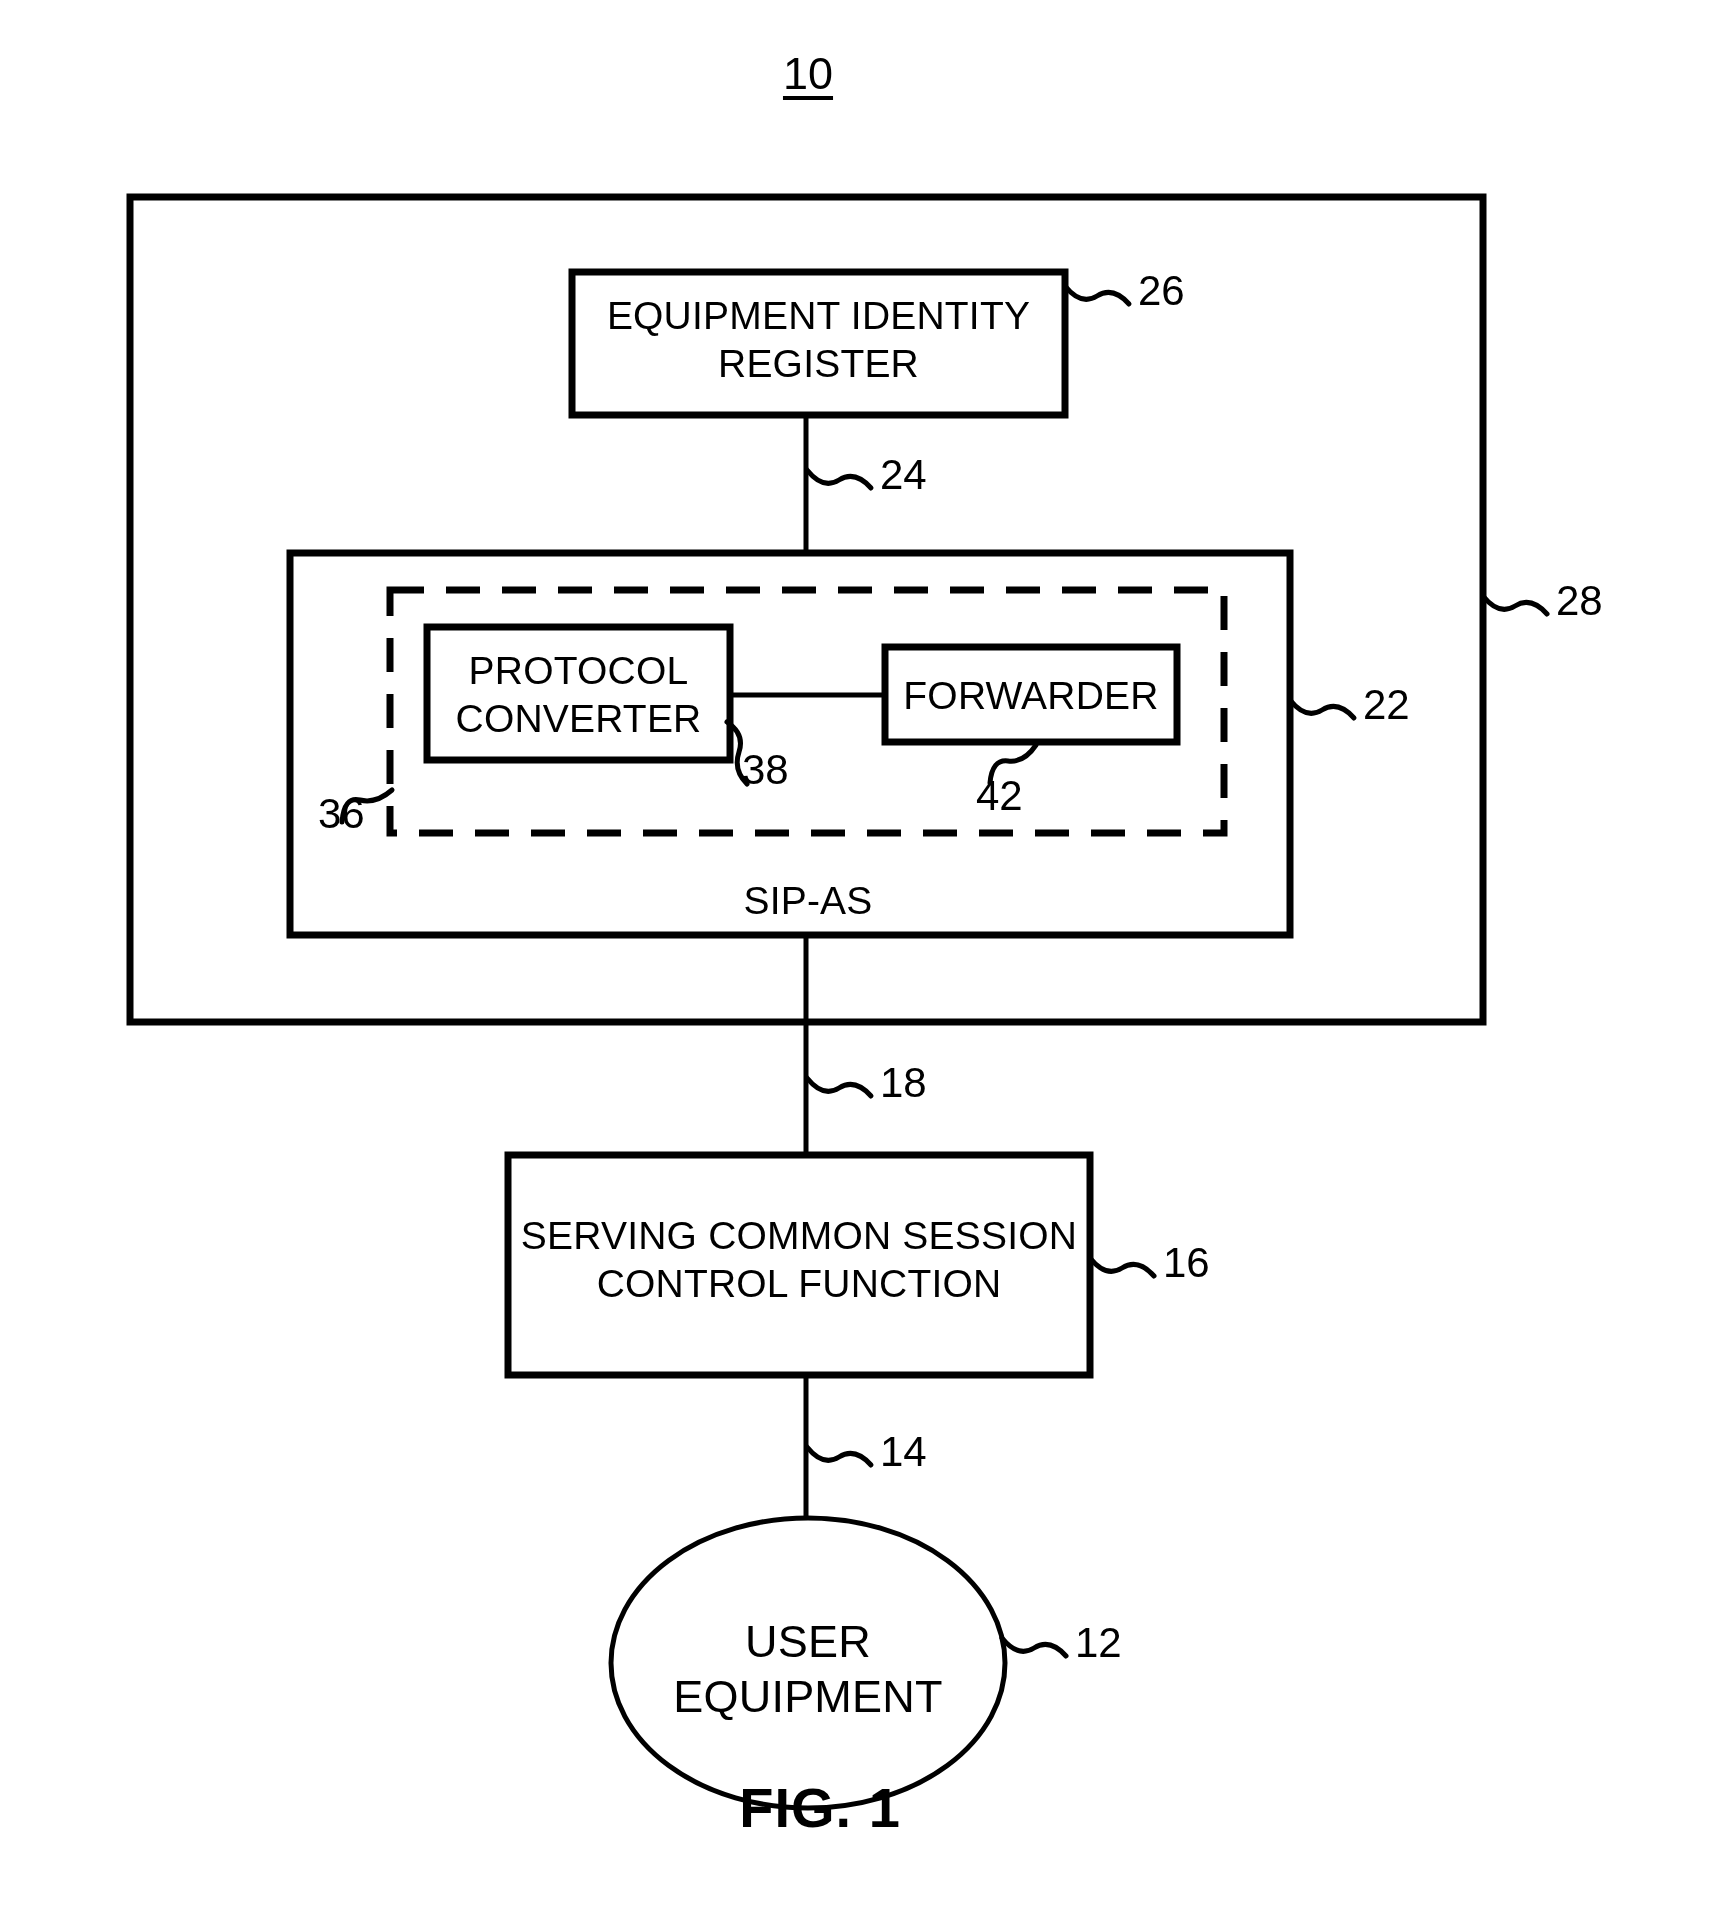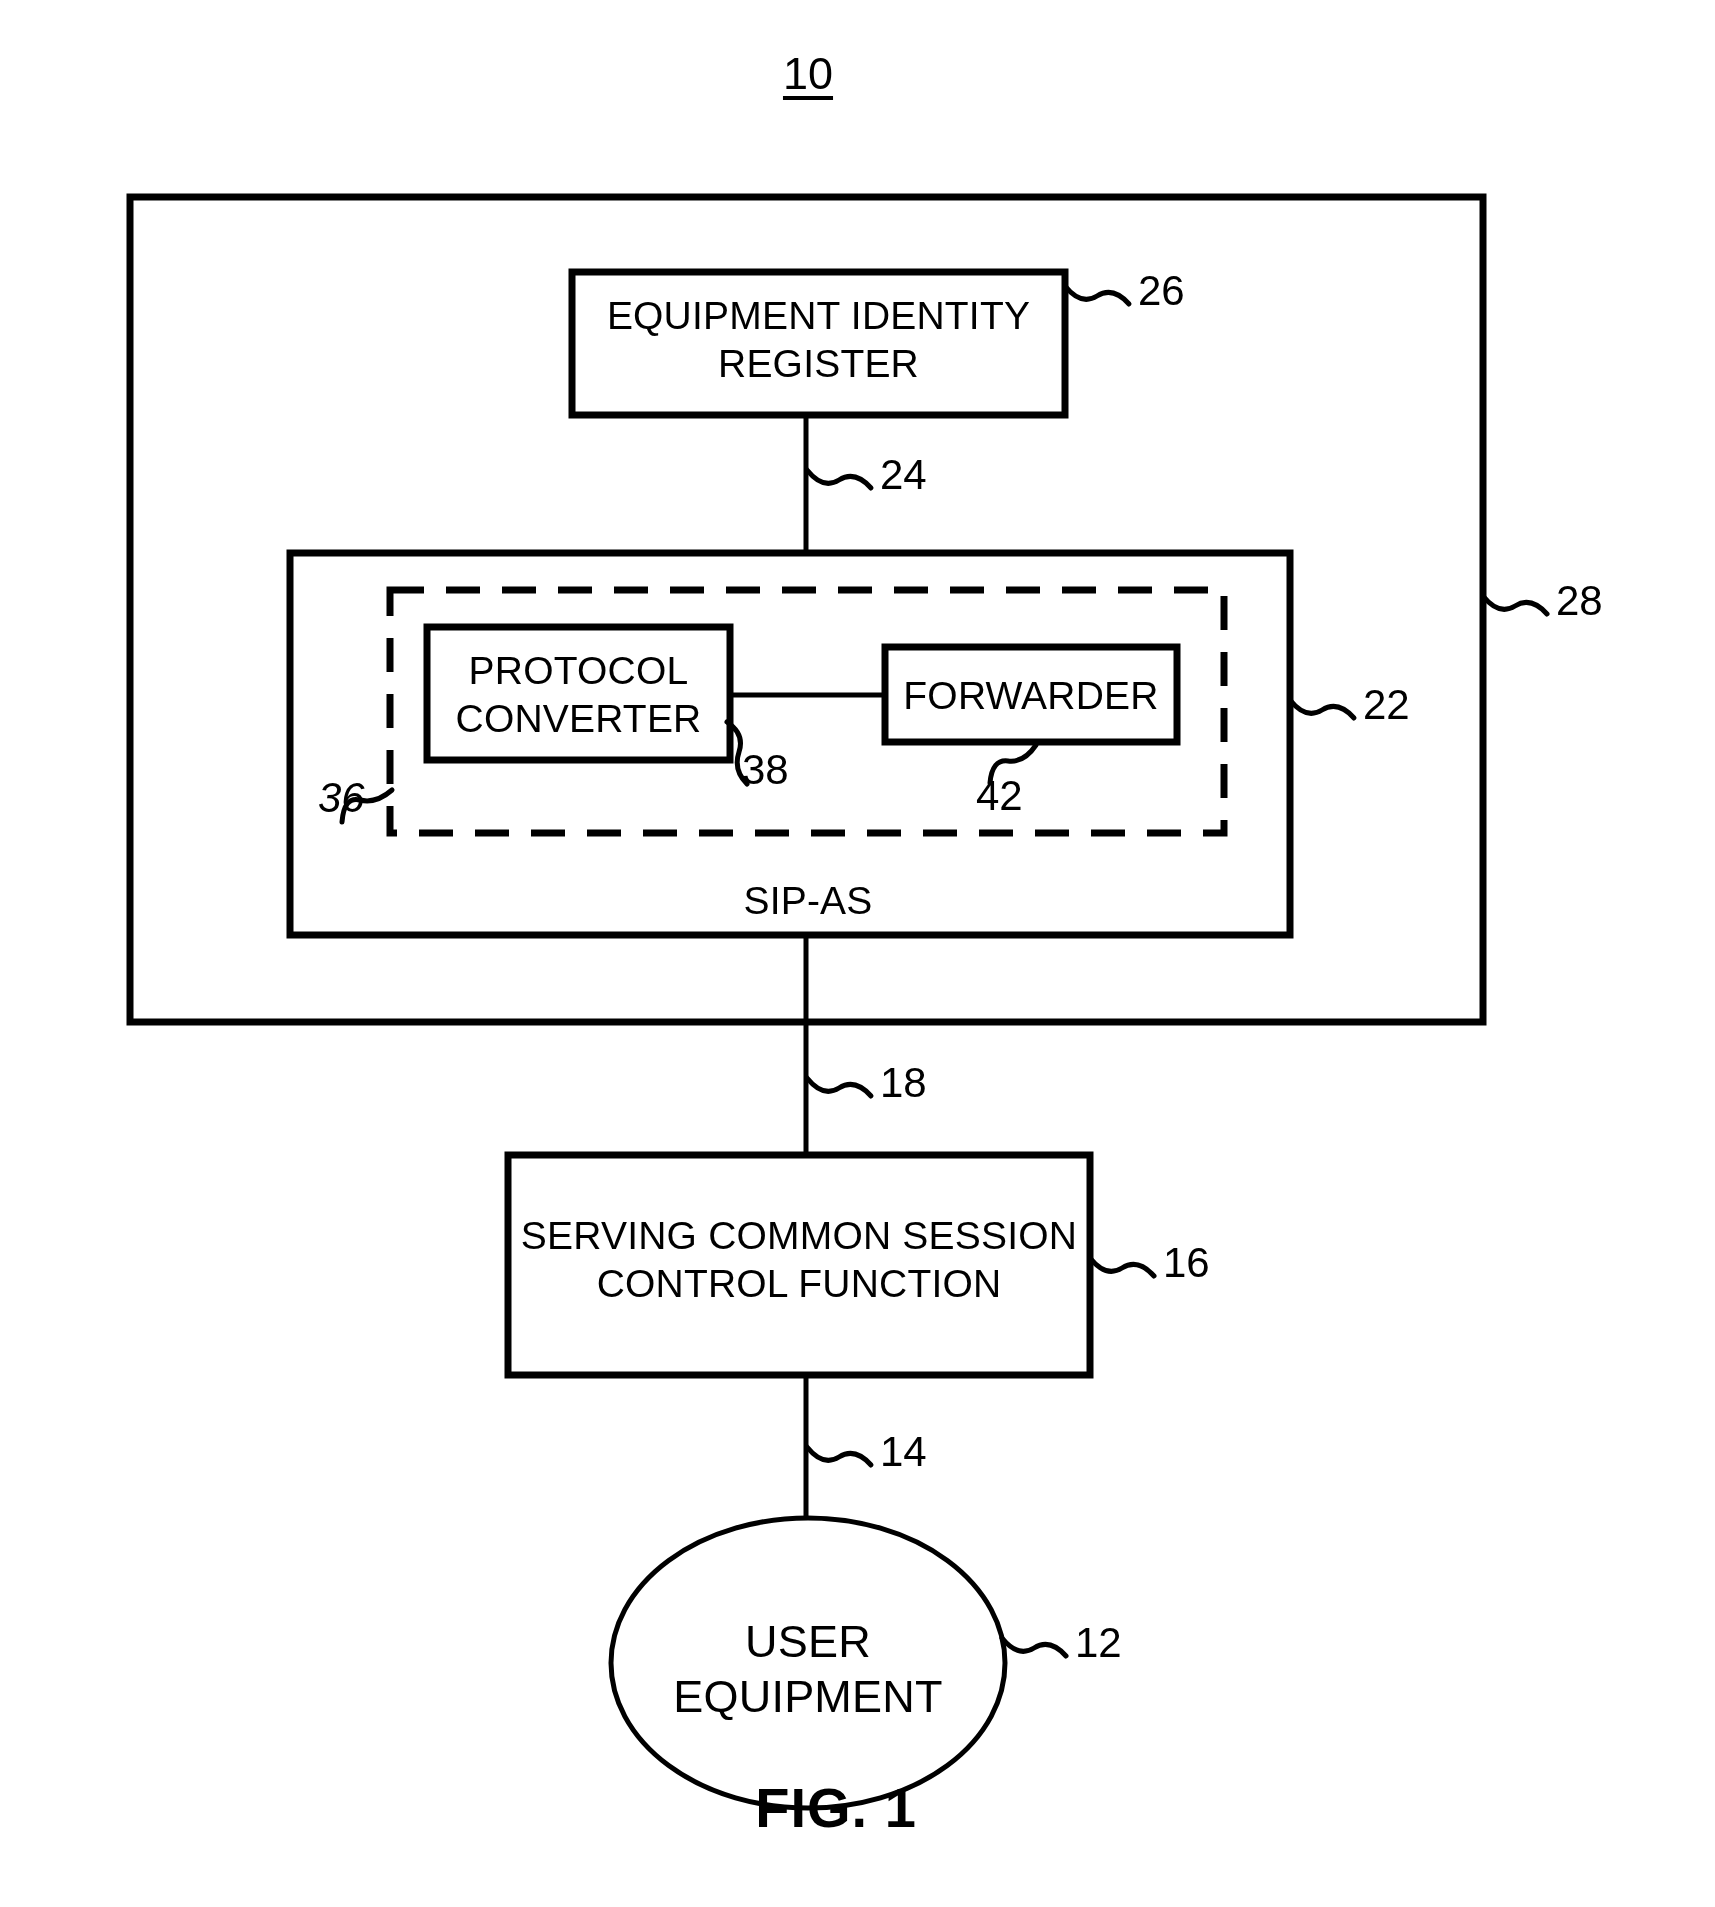--- a/index.html
+++ b/index.html
@@ -149,25 +149,25 @@
   <div class="refnum" style="left:880px; top:451px;">24</div>
 
   <div class="refnum" style="left:1556px; top:577px;">28</div>
 
   <div class="refnum" style="left:1363px; top:681px;">22</div>
 
   <div class="refnum" style="left:742px; top:746px;text-align:center;">38</div>
 
   <div class="refnum" style="left:976px; top:772px;">42</div>
 
-  <div class="refnum" style="left:318px; top:774px;font-style:italic;">36</div>
+  <div class="refnum" style="left:318px; top:790px;">36</div>
 
   <div class="refnum" style="left:880px; top:1059px;">18</div>
 
   <div class="refnum" style="left:1163px; top:1239px;">16</div>
 
   <div class="refnum" style="left:880px; top:1428px;">14</div>
 
   <div class="refnum" style="left:1075px; top:1619px;">12</div>
 
-  <div class="figcaption" style="left:0px; top:1775px; width:1640px; text-align:center;padding-left:16px;">FIG. 1</div>
+  <div class="figcaption" style="left:0px; top:1775px; width:1640px; text-align:center;">FIG. 1</div>
 
 </div>
 
 </body></html>

